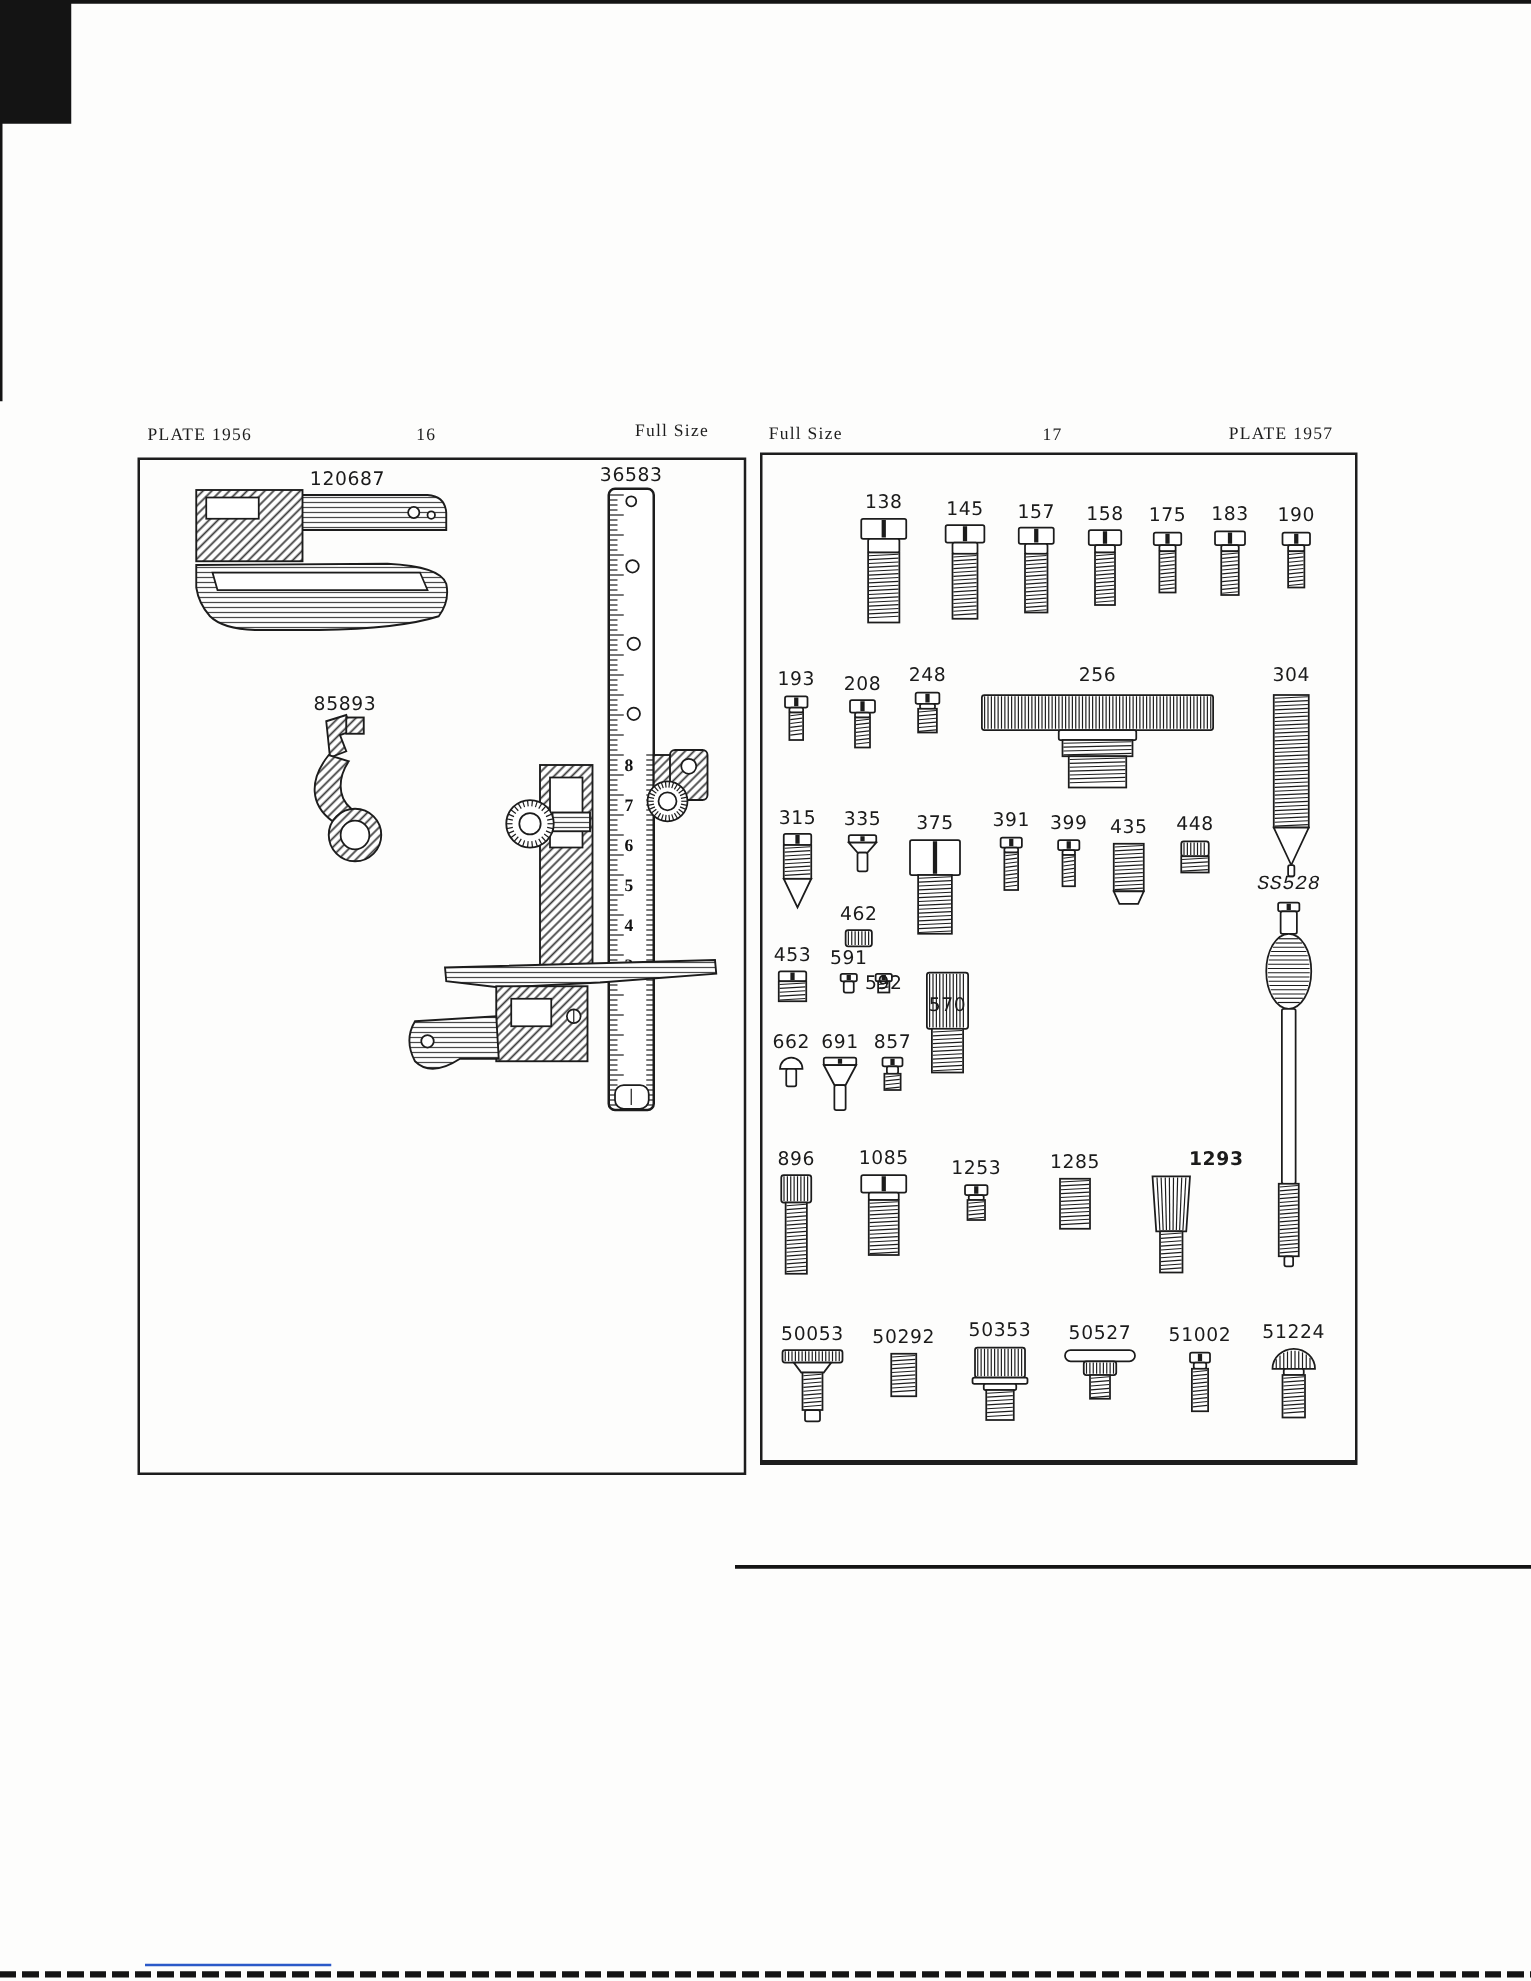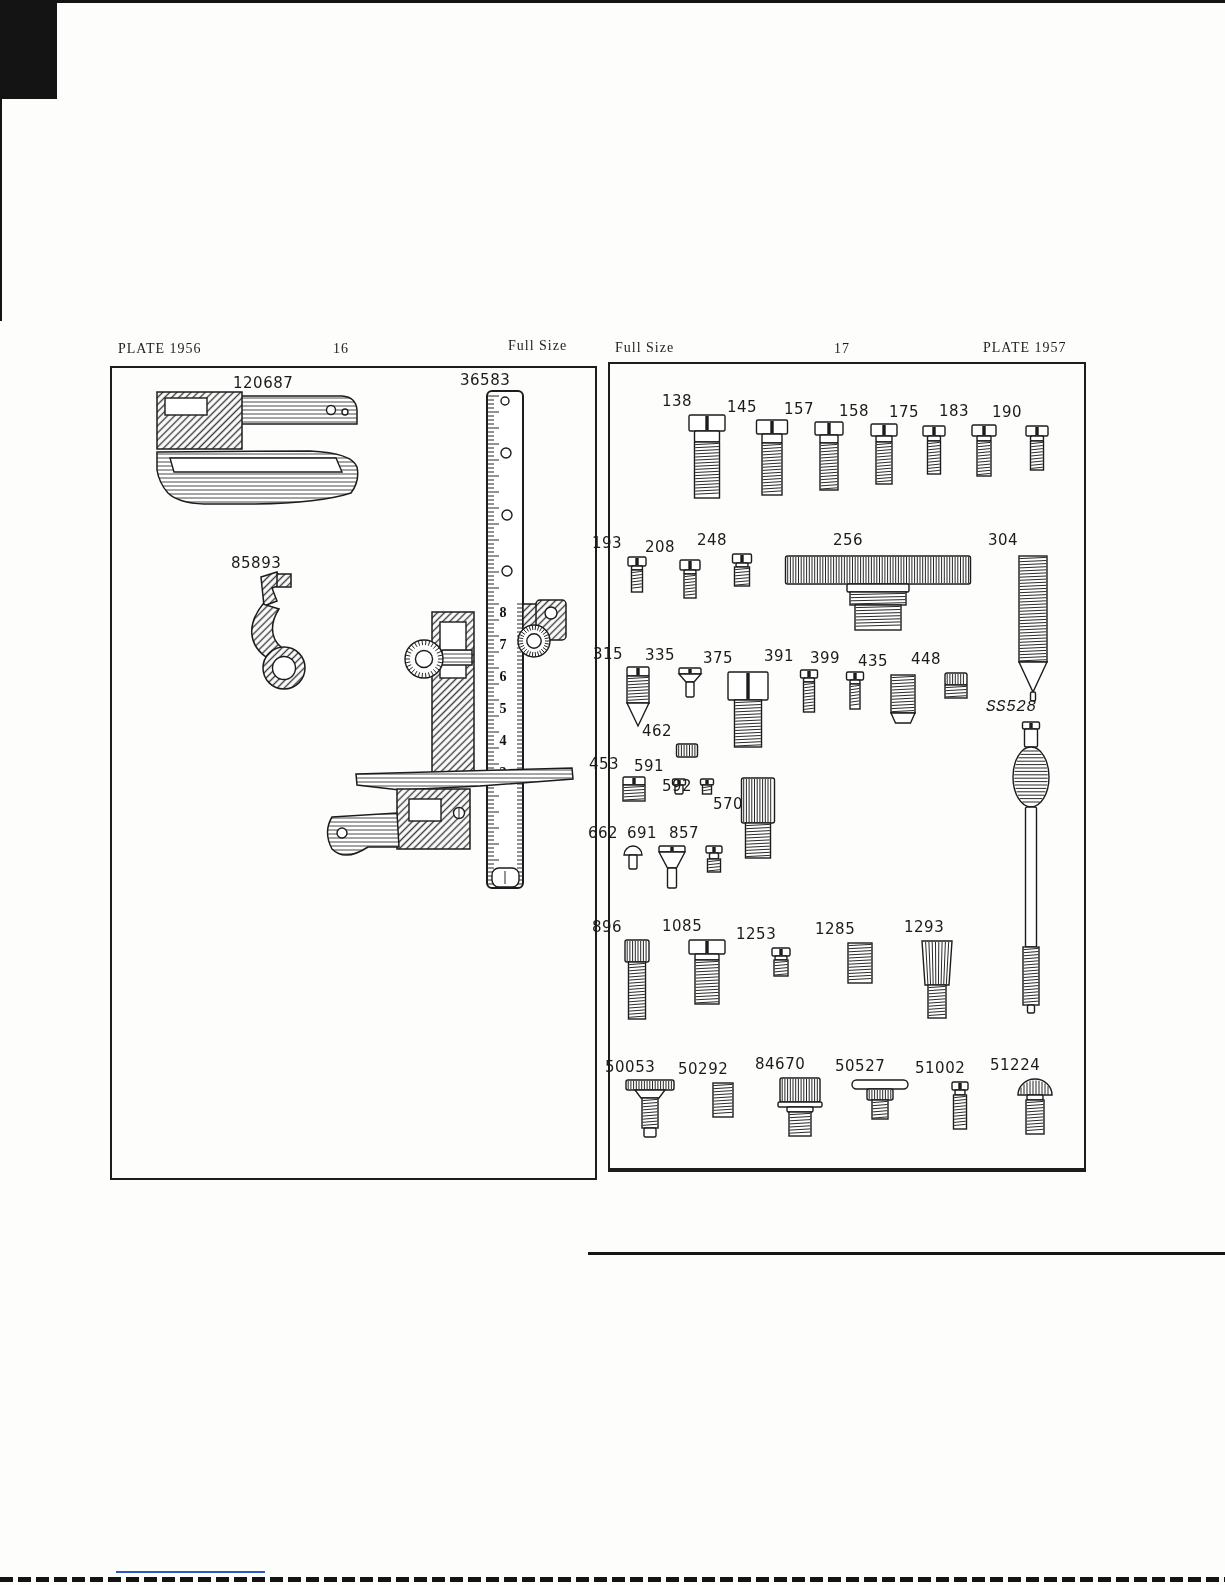--- a/index.html
+++ b/index.html
@@ -16,21 +16,21 @@
   .mid-rule{left:588px;top:1252px;width:637px;height:3px;background:#141414}
   .blue-underline{left:116px;top:1571px;width:149px;height:2px;background:#2b59c8;cursor:pointer}
   .bottom-dashes{left:0;top:1577px;width:1225px;height:5px;
     background:repeating-linear-gradient(90deg,#141414 0 13px,transparent 13px 18px)}
   .hdr{
     position:absolute;font-family:"Liberation Serif", serif;font-weight:normal;
     font-size:14px;letter-spacing:1px;color:#1d1d1d;white-space:nowrap;
   }
   .plate{position:absolute;border:2px solid #1d1d1d;background:transparent}
   .part-label{
-    position:absolute;width:90px;text-align:left;font-size:15px;color:#1b1b1b;
+    position:absolute;width:90px;text-align:center;font-size:15px;color:#1b1b1b;
     letter-spacing:.5px;white-space:nowrap;
   }
   .part-label.it{font-style:italic;font-family:Liberation Mono, monospace;font-size:16px}
   #art{position:absolute;left:0;top:0;pointer-events:none}
   #art .f{fill:#ffffff;stroke:#1c1c1c;stroke-width:1.4px}
   #art .fh{fill:url(#dg);stroke:#1c1c1c;stroke-width:1.5px}
   #art .fz{fill:url(#hz);stroke:#1c1c1c;stroke-width:1.5px}
   #art .s{fill:#1c1c1c;stroke:none}
   #art .tl{stroke:#1c1c1c;stroke-width:.95px}
   #art text.rnum{font-family:"Liberation Serif", serif;font-size:14px;font-weight:bold;fill:#111}
@@ -1160,20 +1160,20 @@
     <span class="part-label" style="left: 634px; top: 757px;">591</span>
     <span class="part-label" style="left: 662px; top: 757px; margin-top: 20px;">592</span>
     <span class="part-label" style="left: 713px; top: 755px; margin-top: 40px;">570</span>
     <span class="part-label" style="left: 588px; top: 824px;">662</span>
     <span class="part-label" style="left: 627px; top: 824px;">691</span>
     <span class="part-label" style="left: 669px; top: 824px;">857</span>
     <span class="part-label" style="left: 592px; top: 918px;">896</span>
     <span class="part-label" style="left: 662px; top: 917px;">1085</span>
     <span class="part-label" style="left: 736px; top: 925px;">1253</span>
     <span class="part-label" style="left: 815px; top: 920px;">1285</span>
-    <span class="part-label" style="left: 904px; top: 918px;">1293</span>
+    <span class="part-label" style="left: 928px; top: 918px; font-weight: bold;">1293</span>
     <span class="part-label" style="left: 605px; top: 1058px;">50053</span>
     <span class="part-label" style="left: 678px; top: 1060px;">50292</span>
-    <span class="part-label" style="left: 755px; top: 1055px;">84670</span>
+    <span class="part-label" style="left: 755px; top: 1055px;">50353</span>
     <span class="part-label" style="left: 835px; top: 1057px;">50527</span>
     <span class="part-label" style="left: 915px; top: 1059px;">51002</span>
     <span class="part-label" style="left: 990px; top: 1056px;">51224</span>
   </div>
 
 </body></html>

